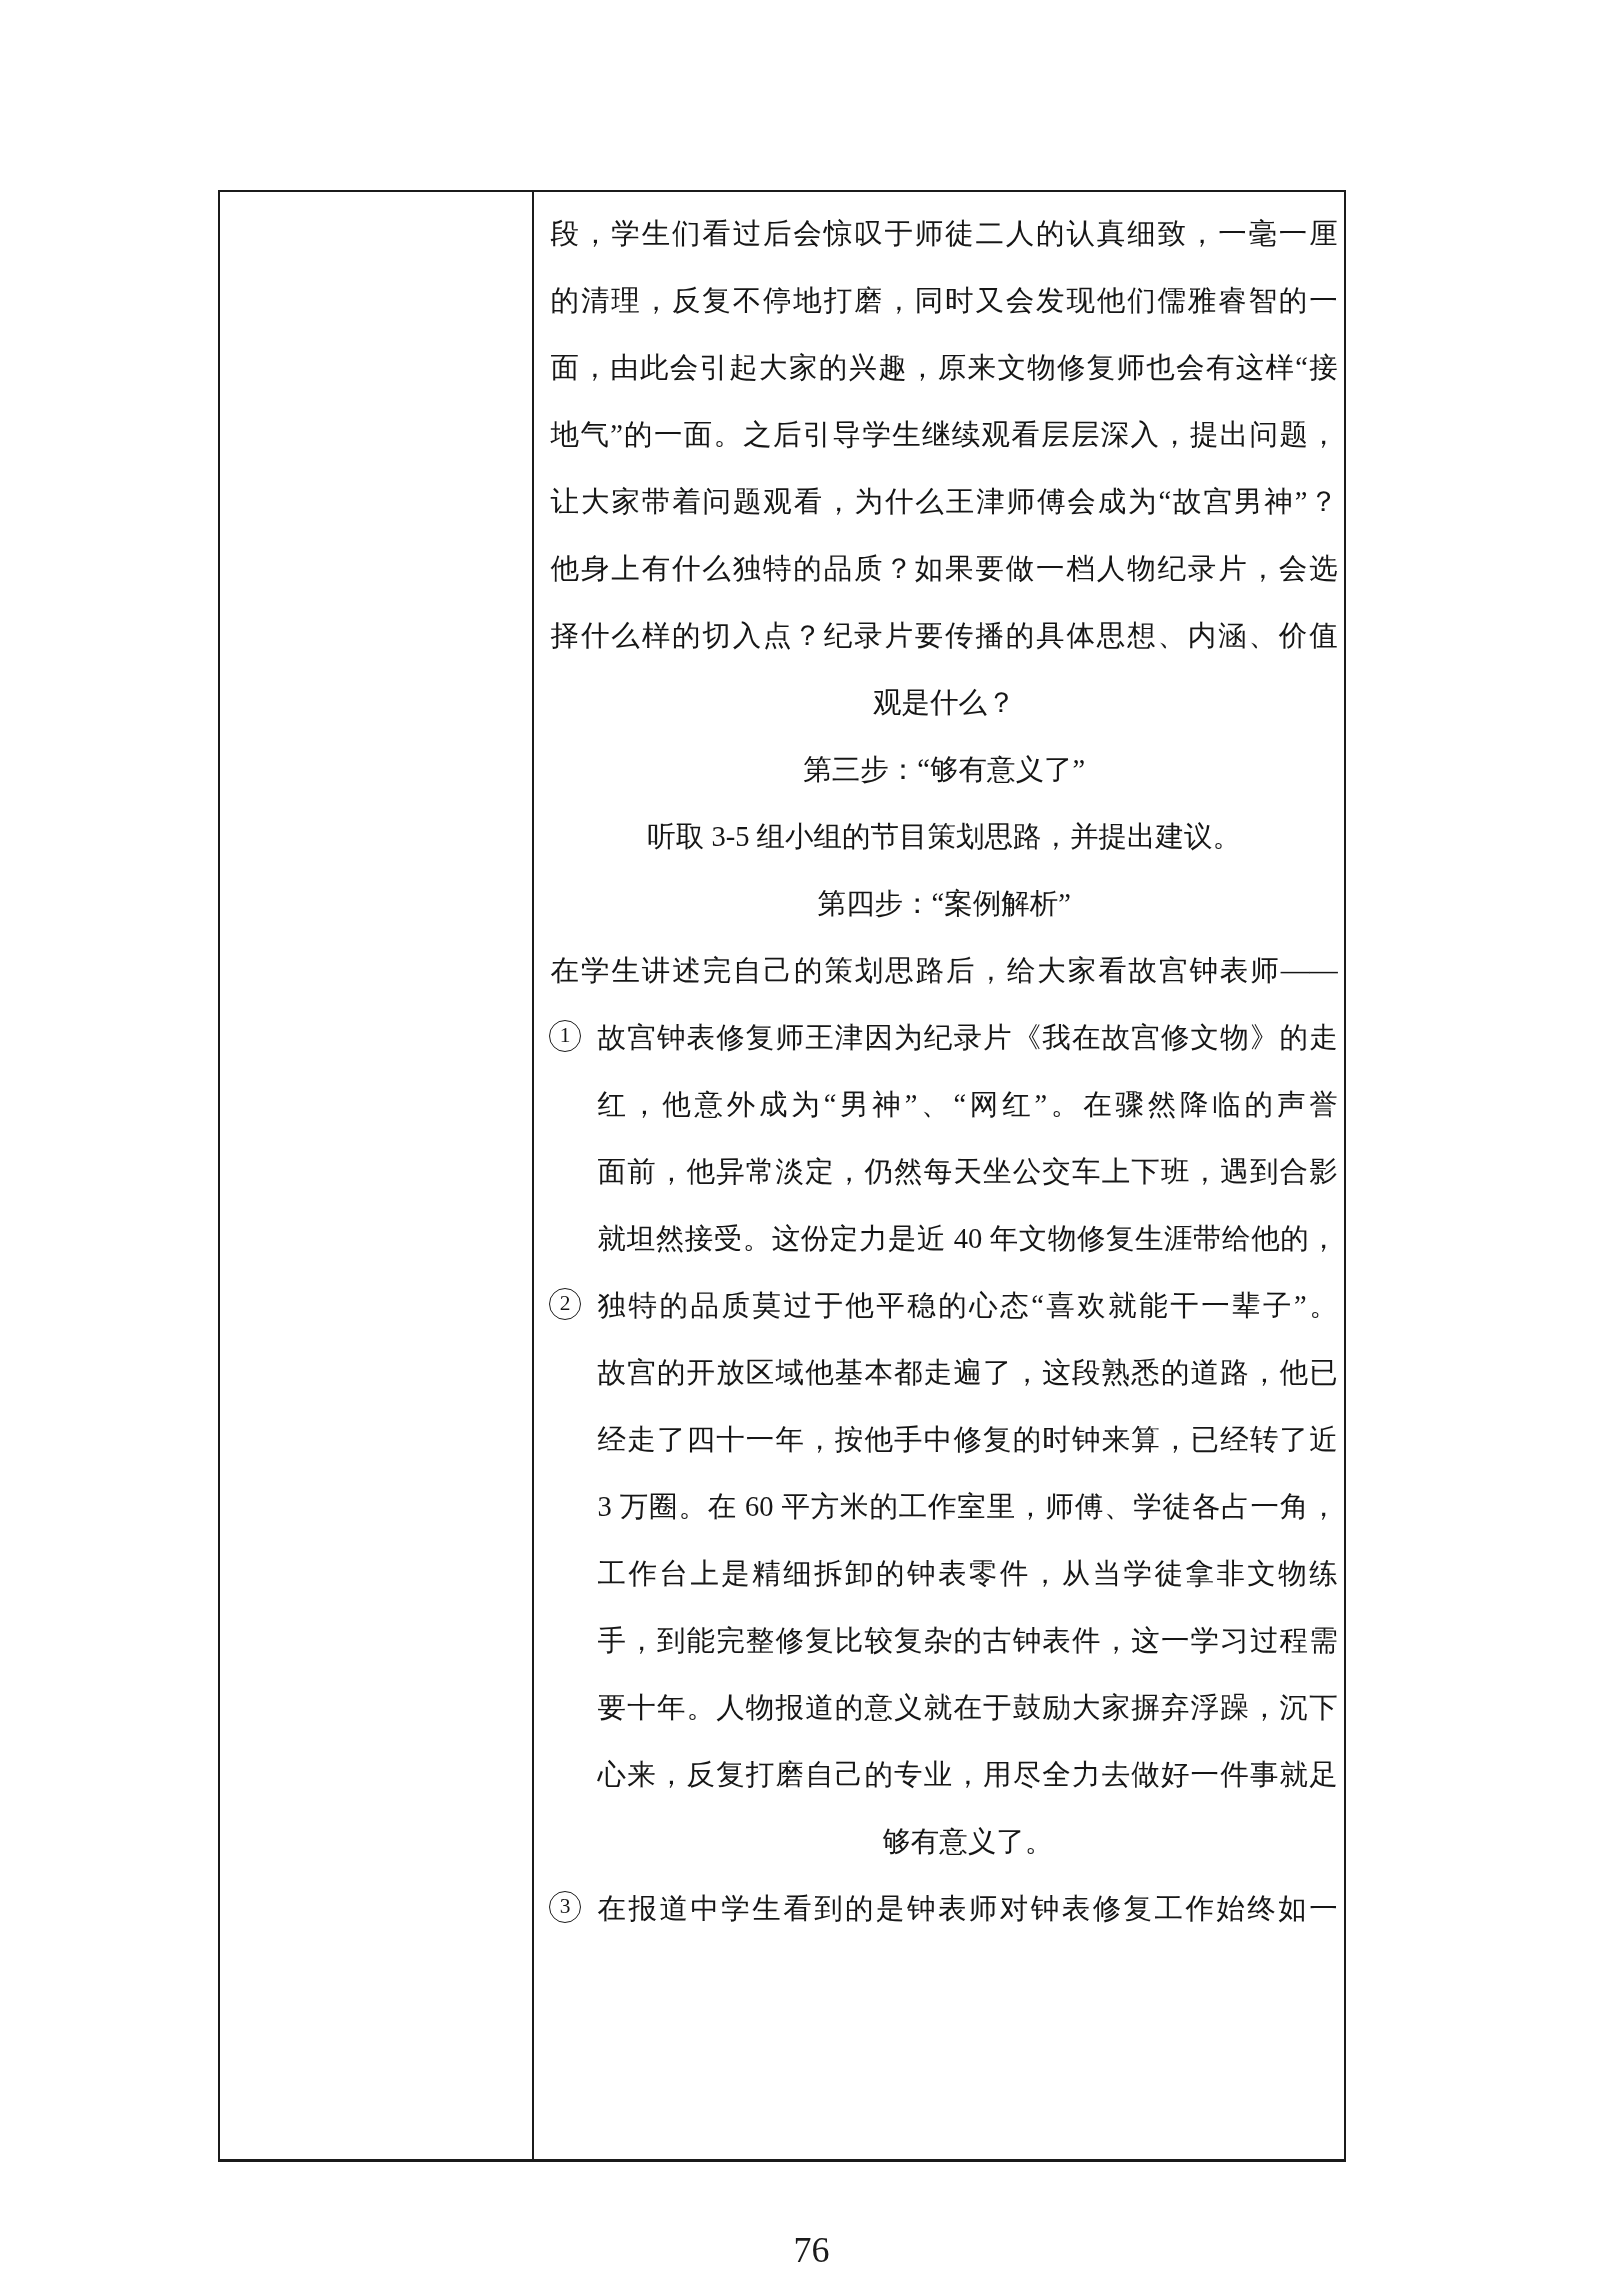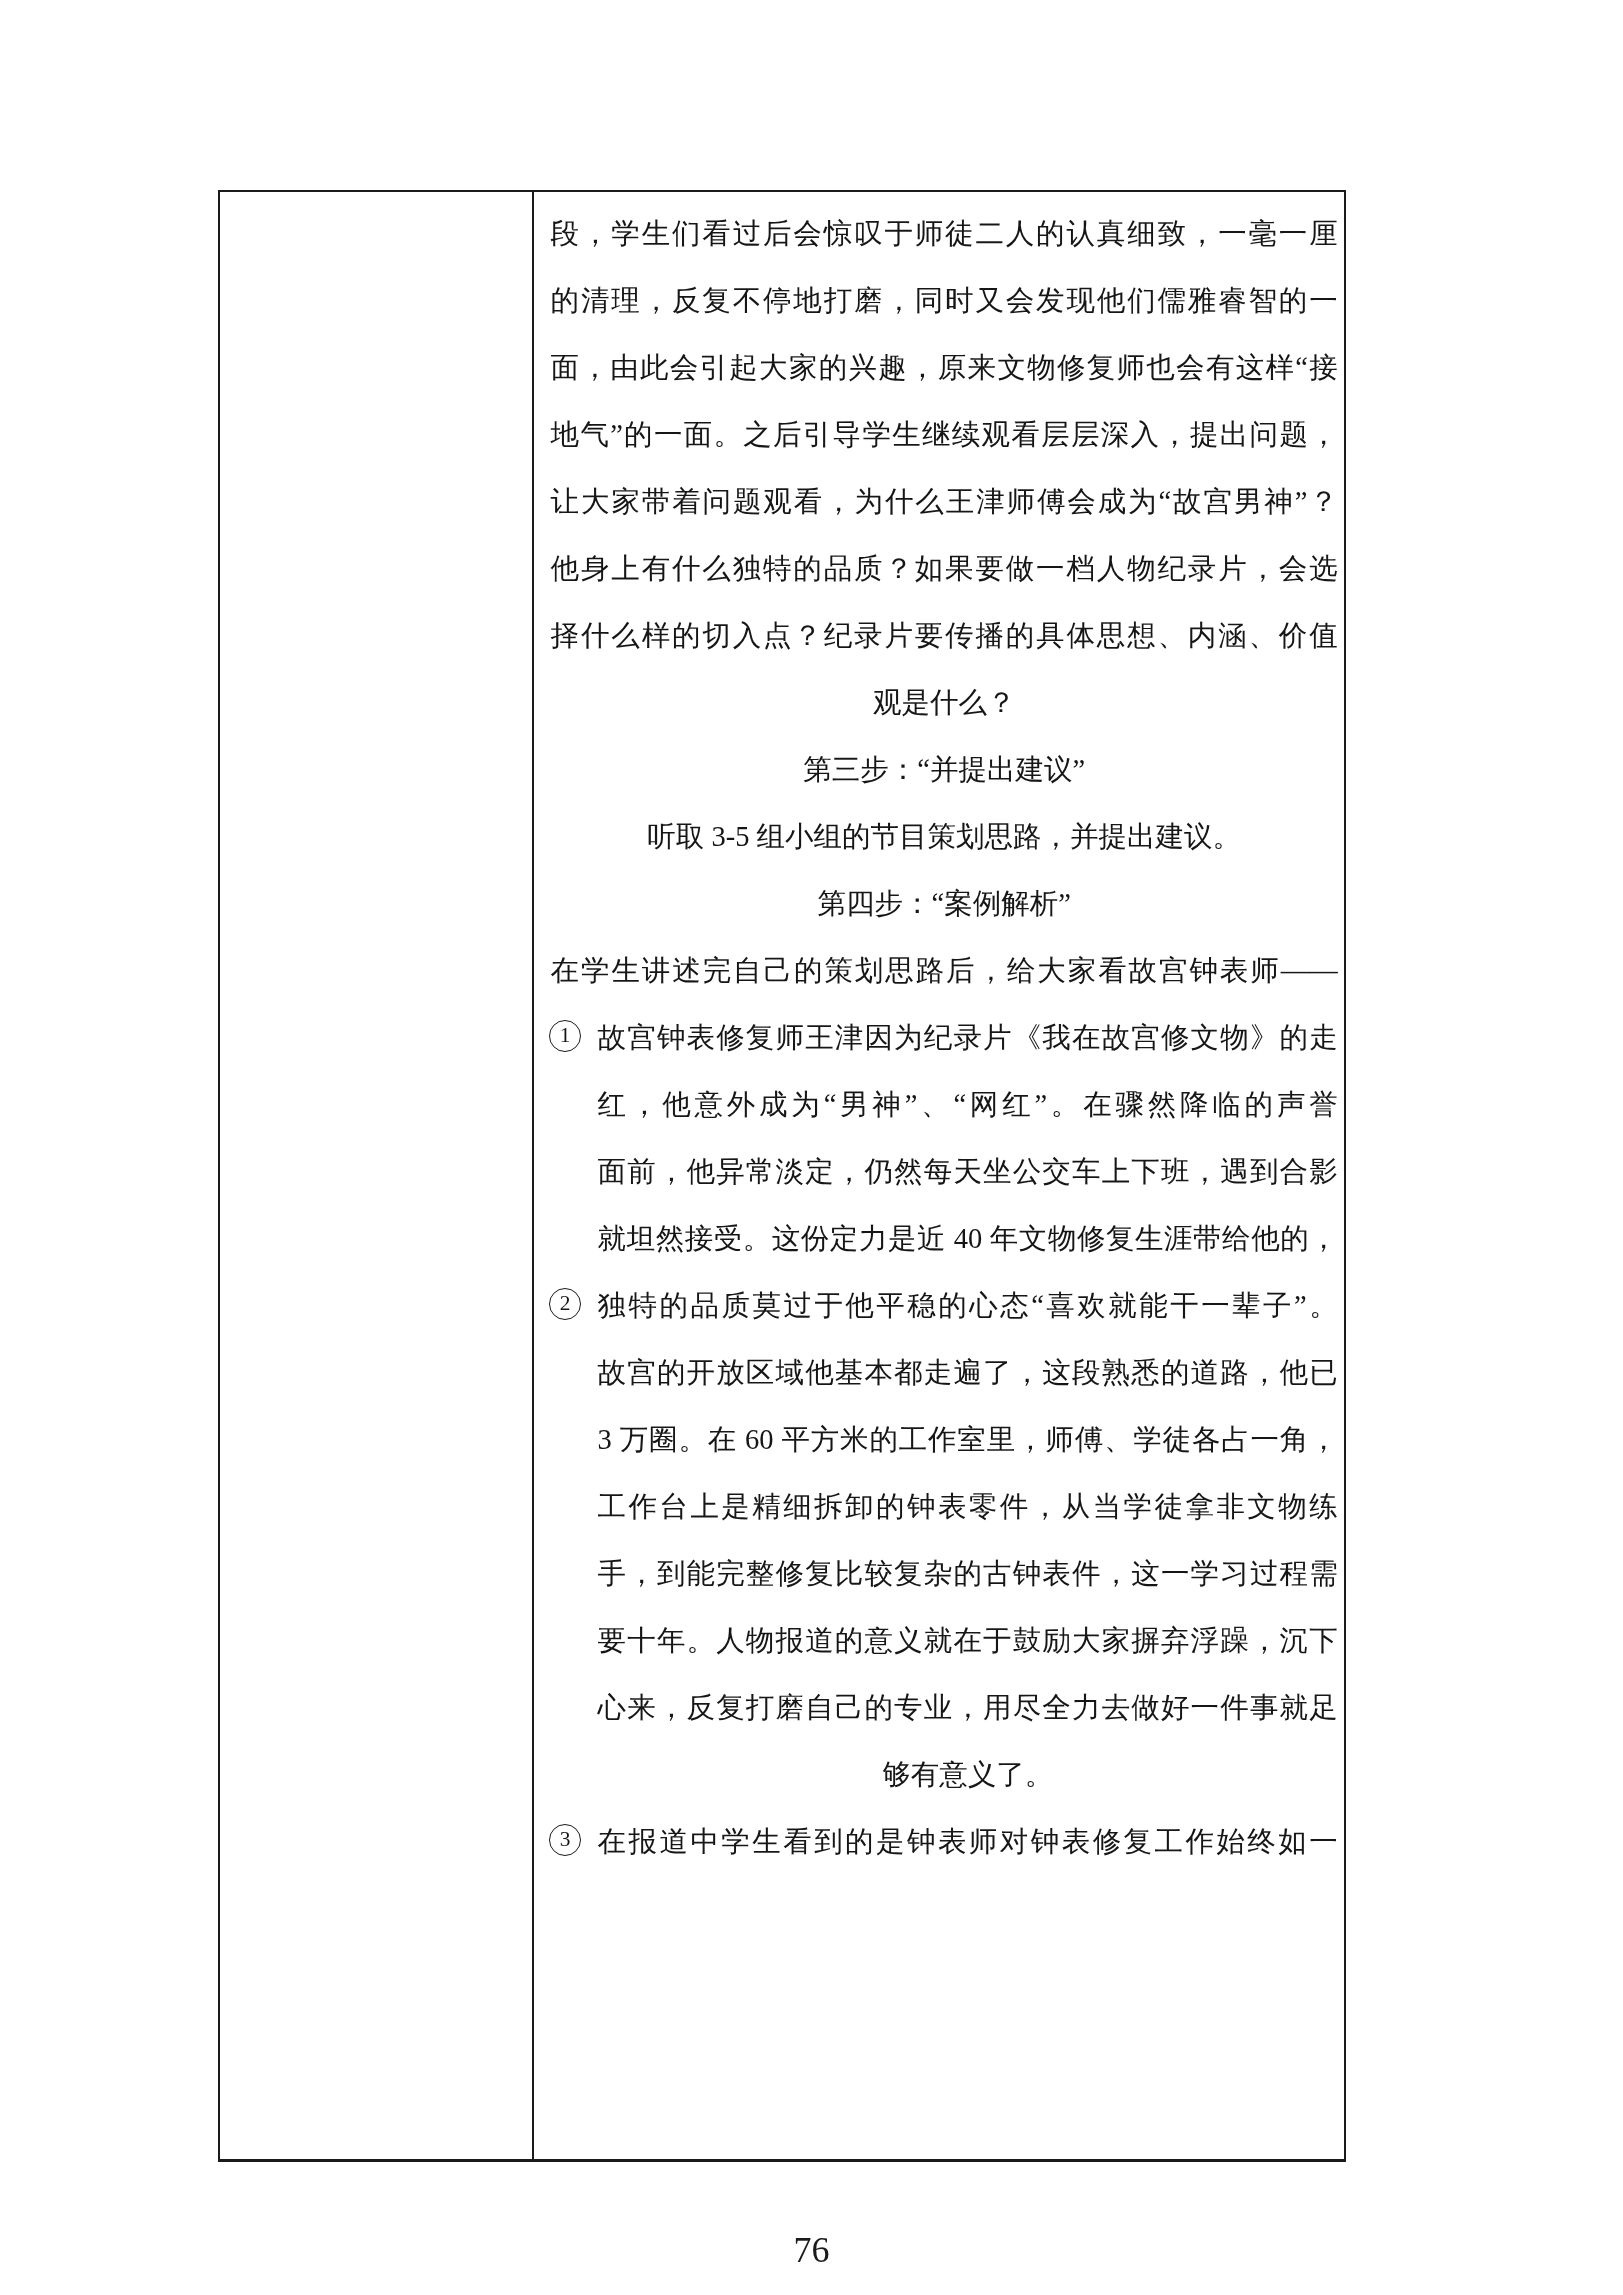--- a/index.html
+++ b/index.html
@@ -109,21 +109,21 @@
         <div class="line j">
           <span class="line-text">他身上有什么独特的品质？如果要做一档人物纪录片，会选</span>
         </div>
         <div class="line j">
           <span class="line-text">择什么样的切入点？纪录片要传播的具体思想、内涵、价值</span>
         </div>
         <div class="line">
           <span class="line-text">观是什么？</span>
         </div>
         <div class="line">
-          <span class="line-text">第三步：“并提出建议”</span>
+          <span class="line-text">第三步：“够有意义了”</span>
         </div>
         <div class="line">
           <span class="line-text">听取 3-5 组小组的节目策划思路，并提出建议。</span>
         </div>
         <div class="line">
           <span class="line-text">第四步：“案例解析”</span>
         </div>
         <div class="line j">
           <span class="line-text">在学生讲述完自己的策划思路后，给大家看故宫钟表师——</span>
         </div>
@@ -141,20 +141,23 @@
           <span class="line-text">就坦然接受。这份定力是近 40 年文物修复生涯带给他的，</span>
         </div>
         <div class="line j item">
           <span class="circle-num">2</span>
           <span class="line-text">独特的品质莫过于他平稳的心态“喜欢就能干一辈子”。</span>
         </div>
         <div class="line j hang">
           <span class="line-text">故宫的开放区域他基本都走遍了，这段熟悉的道路，他已</span>
         </div>
         <div class="line j hang">
+          <span class="line-text">经走了四十一年，按他手中修复的时钟来算，已经转了近</span>
+        </div>
+        <div class="line j hang">
           <span class="line-text">3 万圈。在 60 平方米的工作室里，师傅、学徒各占一角，</span>
         </div>
         <div class="line j hang">
           <span class="line-text">工作台上是精细拆卸的钟表零件，从当学徒拿非文物练</span>
         </div>
         <div class="line j hang">
           <span class="line-text">手，到能完整修复比较复杂的古钟表件，这一学习过程需</span>
         </div>
         <div class="line j hang">
           <span class="line-text">要十年。人物报道的意义就在于鼓励大家摒弃浮躁，沉下</span>

